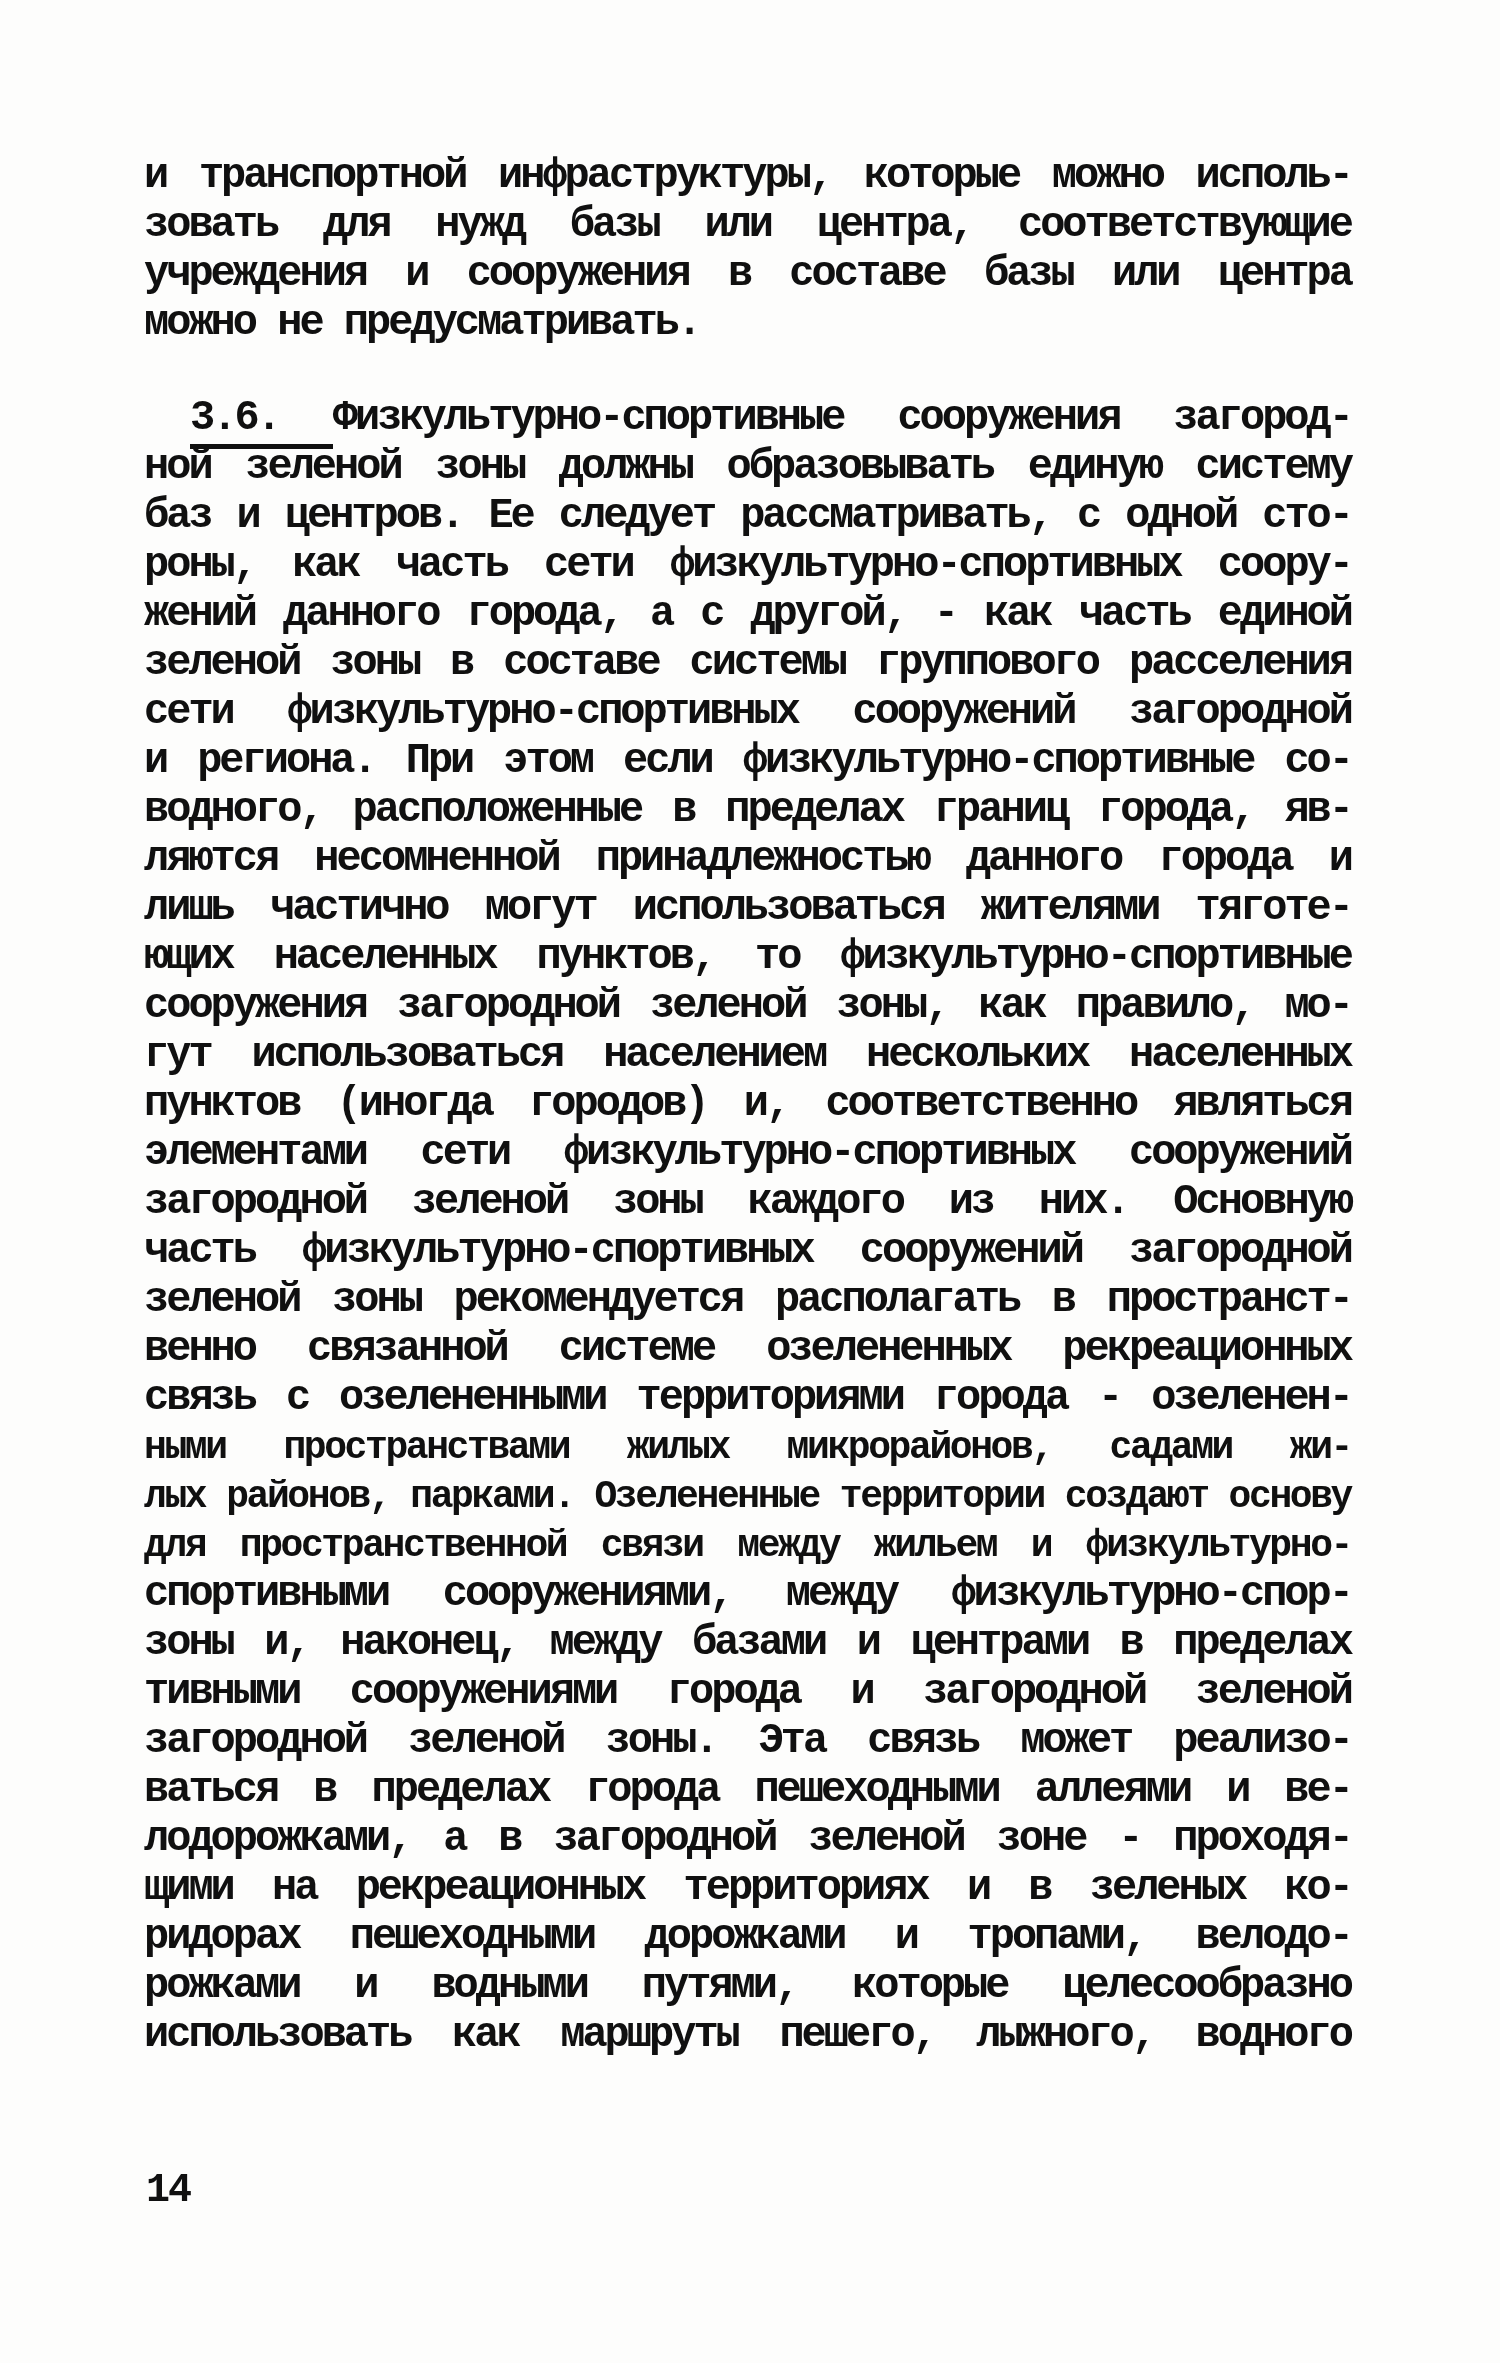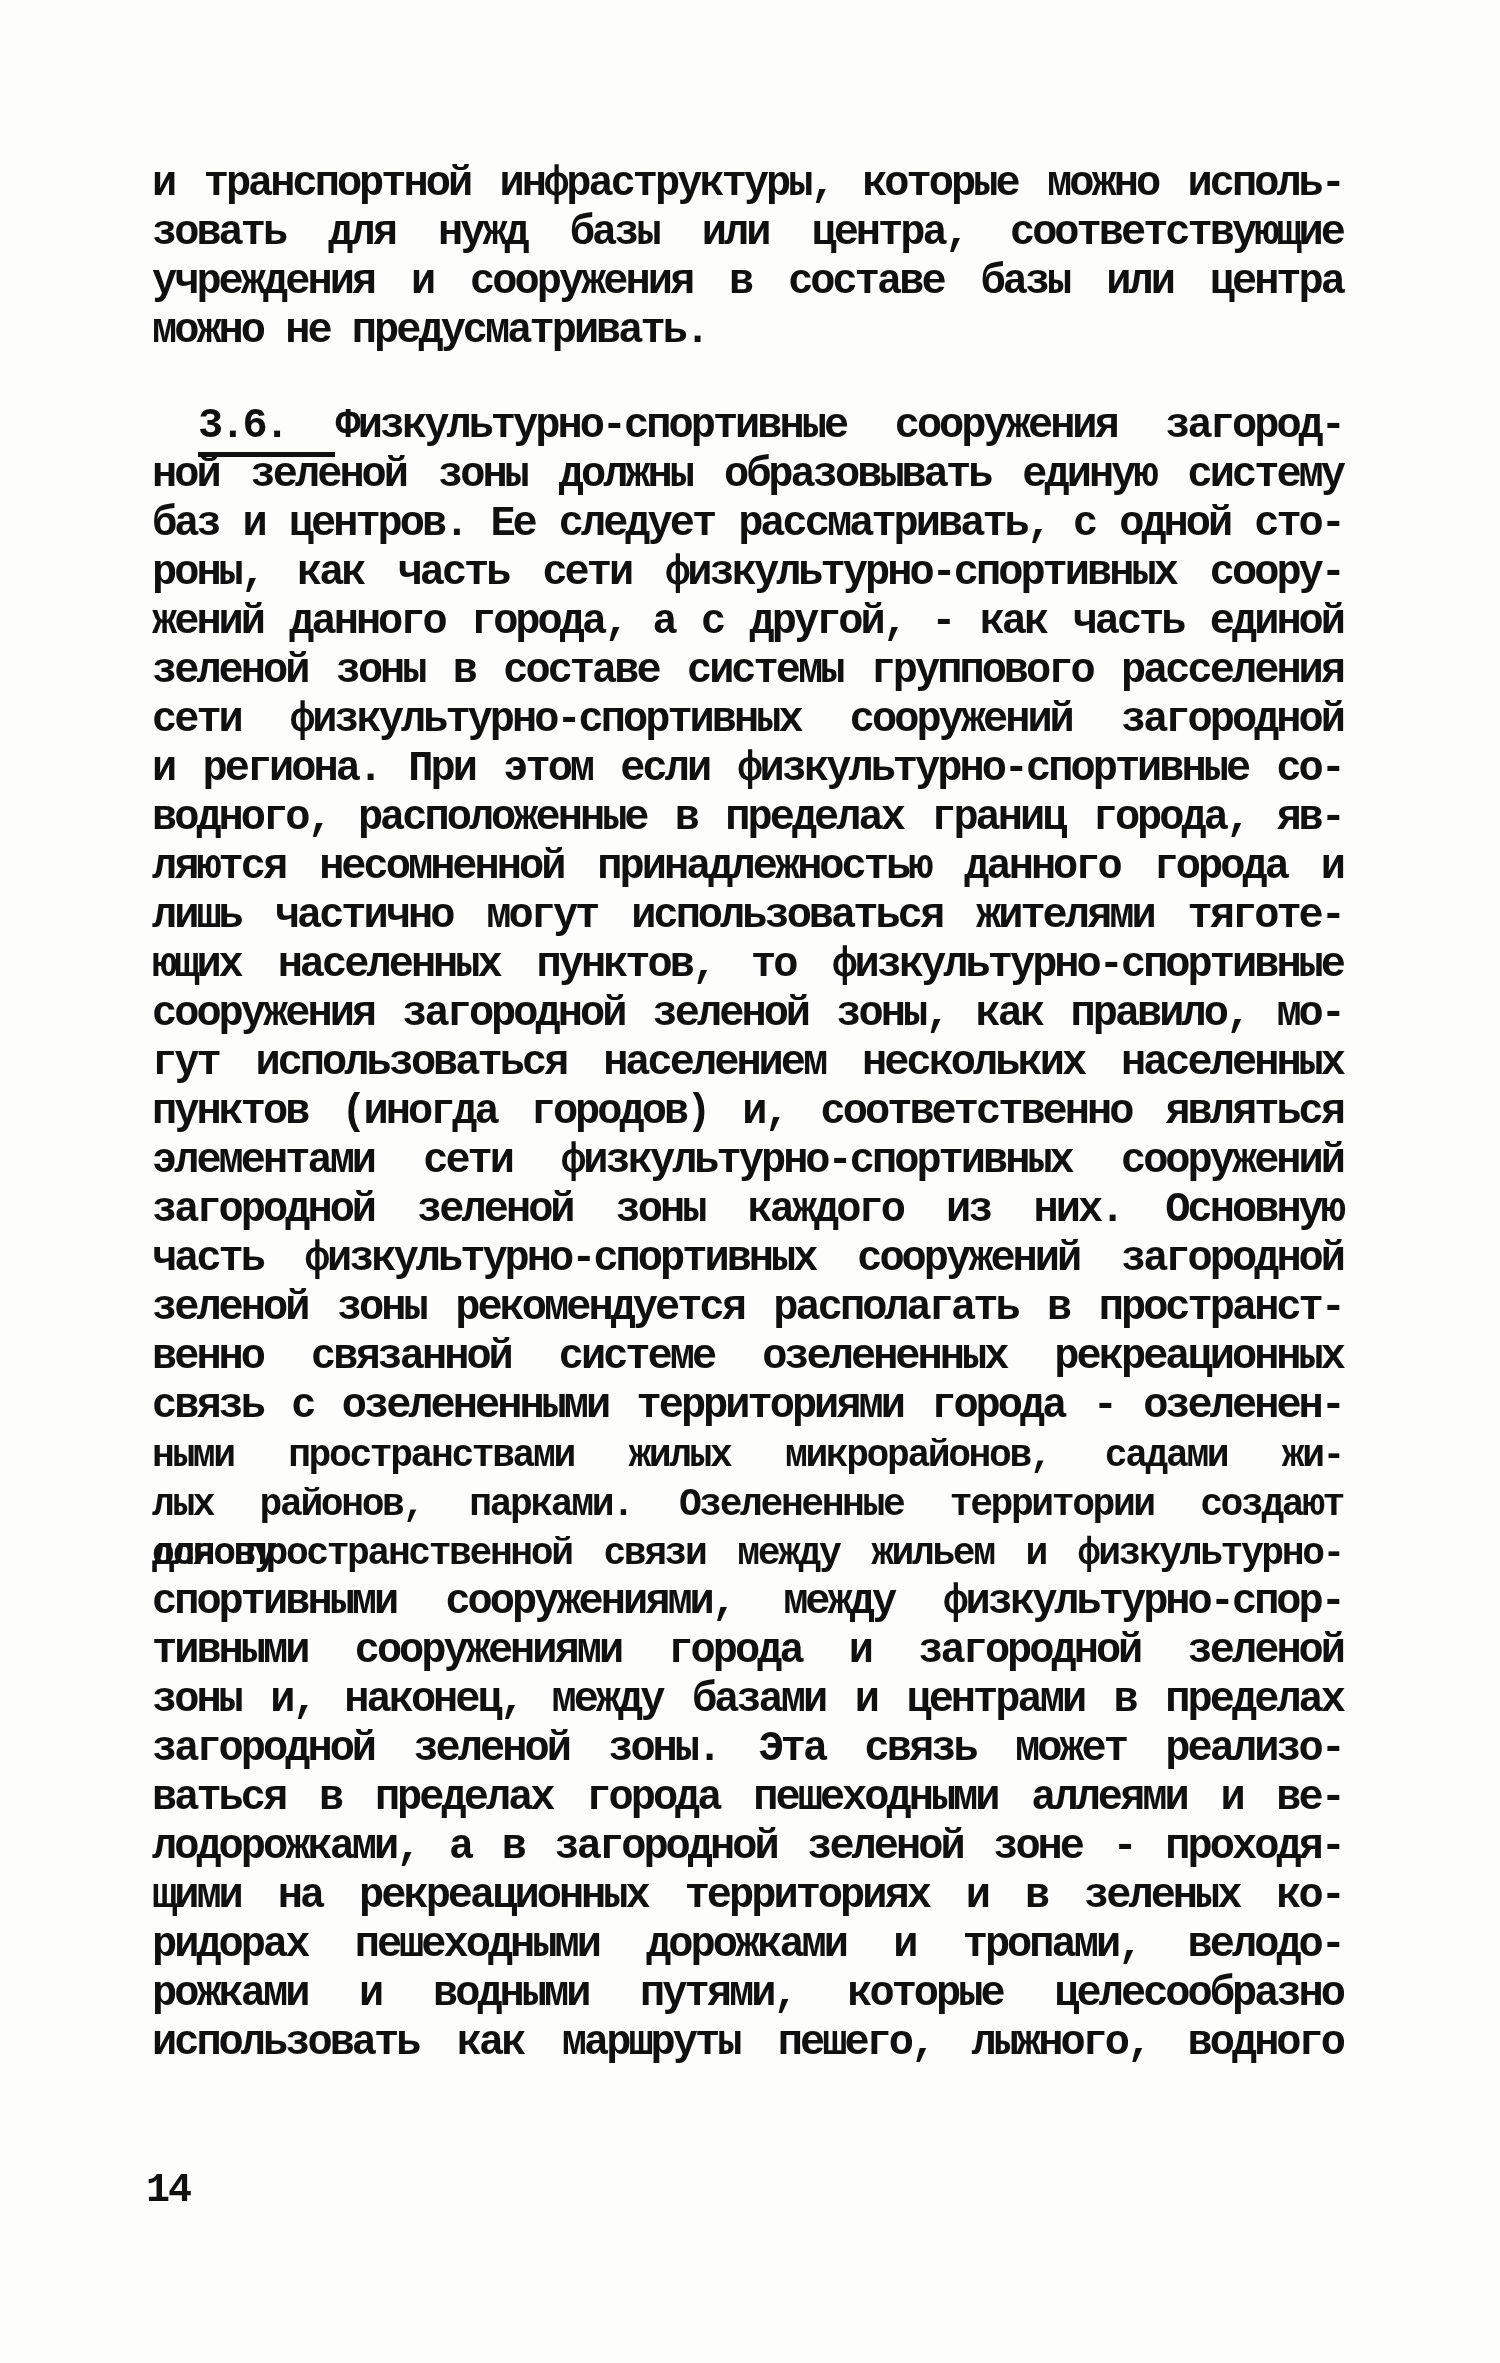--- a/index.html
+++ b/index.html
@@ -16,21 +16,21 @@
     color: #101010;
     overflow: hidden;
   }
   .page-text {
     position: absolute;
     left: 140px;
     top: 148px;
     width: 1215px;
   }
   .para {
-    margin: 12px;
+    margin: 4px;
   }
   .para + .para {
     margin-top: 46px;
   }
   .line {
     font-size: 42px;
     letter-spacing: -3px;
     line-height: 49px;
     height: 49px;
     text-align: justify;
@@ -89,22 +89,22 @@
         <div class="line"><span>элементами сети физкультурно-спортивных сооружений</span></div>
         <div class="line"><span>загородной зеленой зоны каждого из них. Основную</span></div>
         <div class="line"><span>часть физкультурно-спортивных сооружений загородной</span></div>
         <div class="line"><span>зеленой зоны рекомендуется располагать в пространст-</span></div>
         <div class="line"><span>венно связанной системе озелененных рекреационных</span></div>
         <div class="line"><span>связь с озелененными территориями города - озеленен-</span></div>
         <div class="line dense"><span>ными пространствами жилых микрорайонов, садами жи-</span></div>
         <div class="line dense"><span>лых районов, парками. Озелененные территории создают основу</span></div>
         <div class="line dense"><span>для пространственной связи между жильем и физкультурно-</span></div>
         <div class="line"><span>спортивными сооружениями, между физкультурно-спор-</span></div>
+        <div class="line"><span>зоны и, наконец, между базами и центрами в пределах</span></div>
         <div class="line"><span>тивными сооружениями города и загородной зеленой</span></div>
-        <div class="line"><span>зоны и, наконец, между базами и центрами в пределах</span></div>
         <div class="line"><span>загородной зеленой зоны. Эта связь может реализо-</span></div>
         <div class="line"><span>ваться в пределах города пешеходными аллеями и ве-</span></div>
         <div class="line"><span>лодорожками, а в загородной зеленой зоне - проходя-</span></div>
         <div class="line"><span>щими на рекреационных территориях и в зеленых ко-</span></div>
         <div class="line"><span>ридорах пешеходными дорожками и тропами, велодо-</span></div>
         <div class="line"><span>рожками и водными путями, которые целесообразно</span></div>
         <div class="line"><span>использовать как маршруты пешего, лыжного, водного</span></div>
       </div>
     </div>
   <div class="page-num">14</div>

